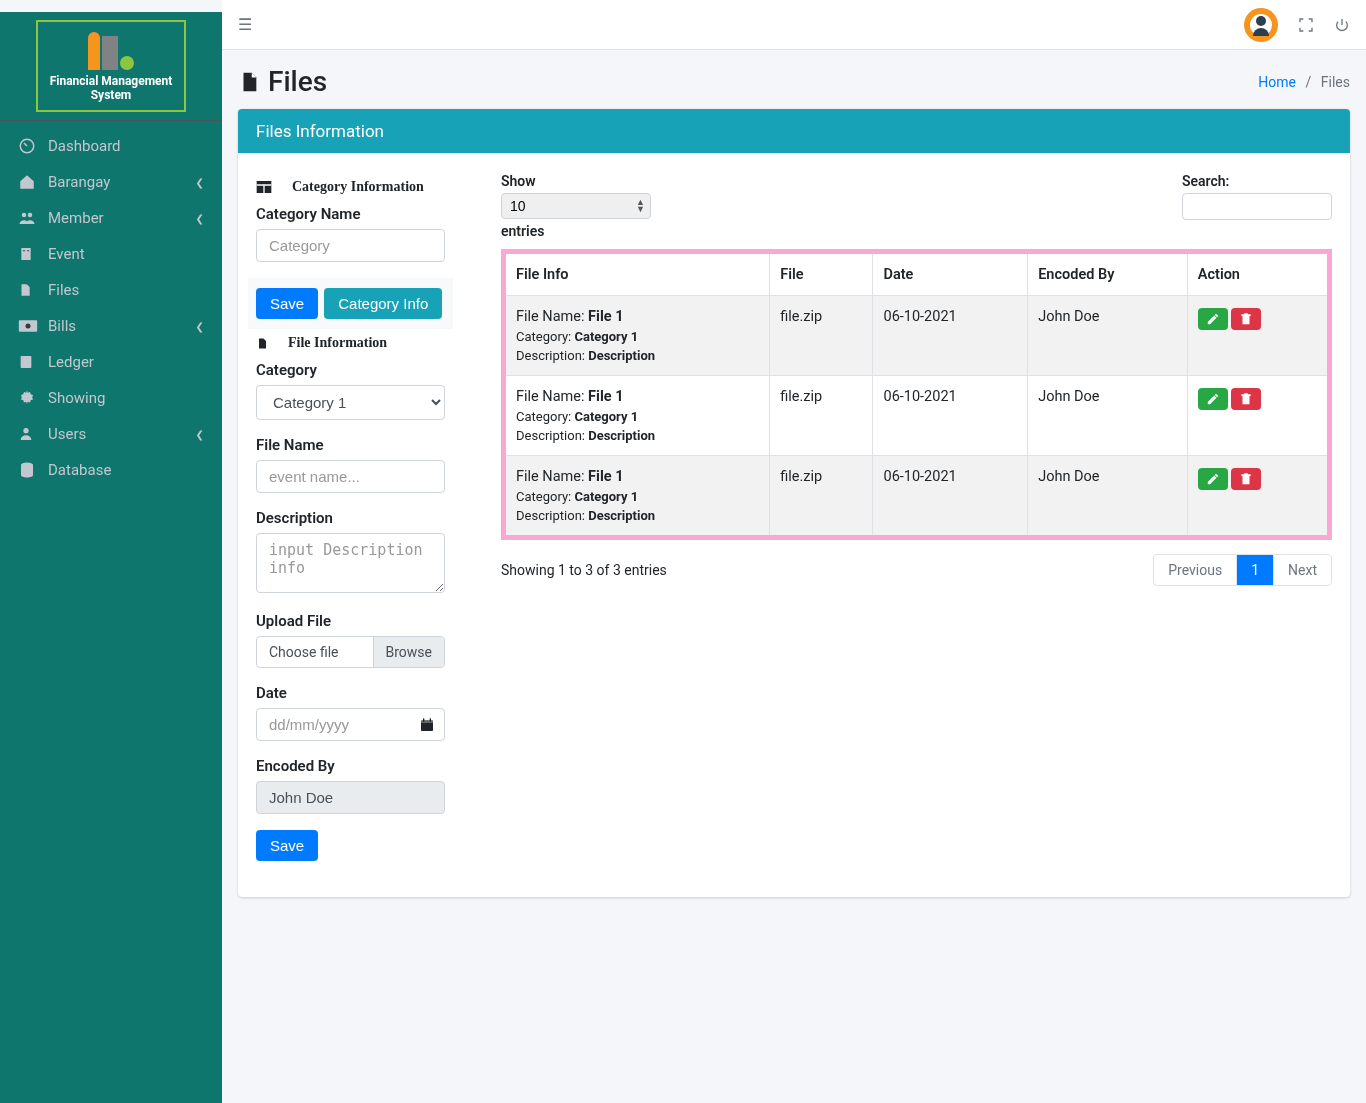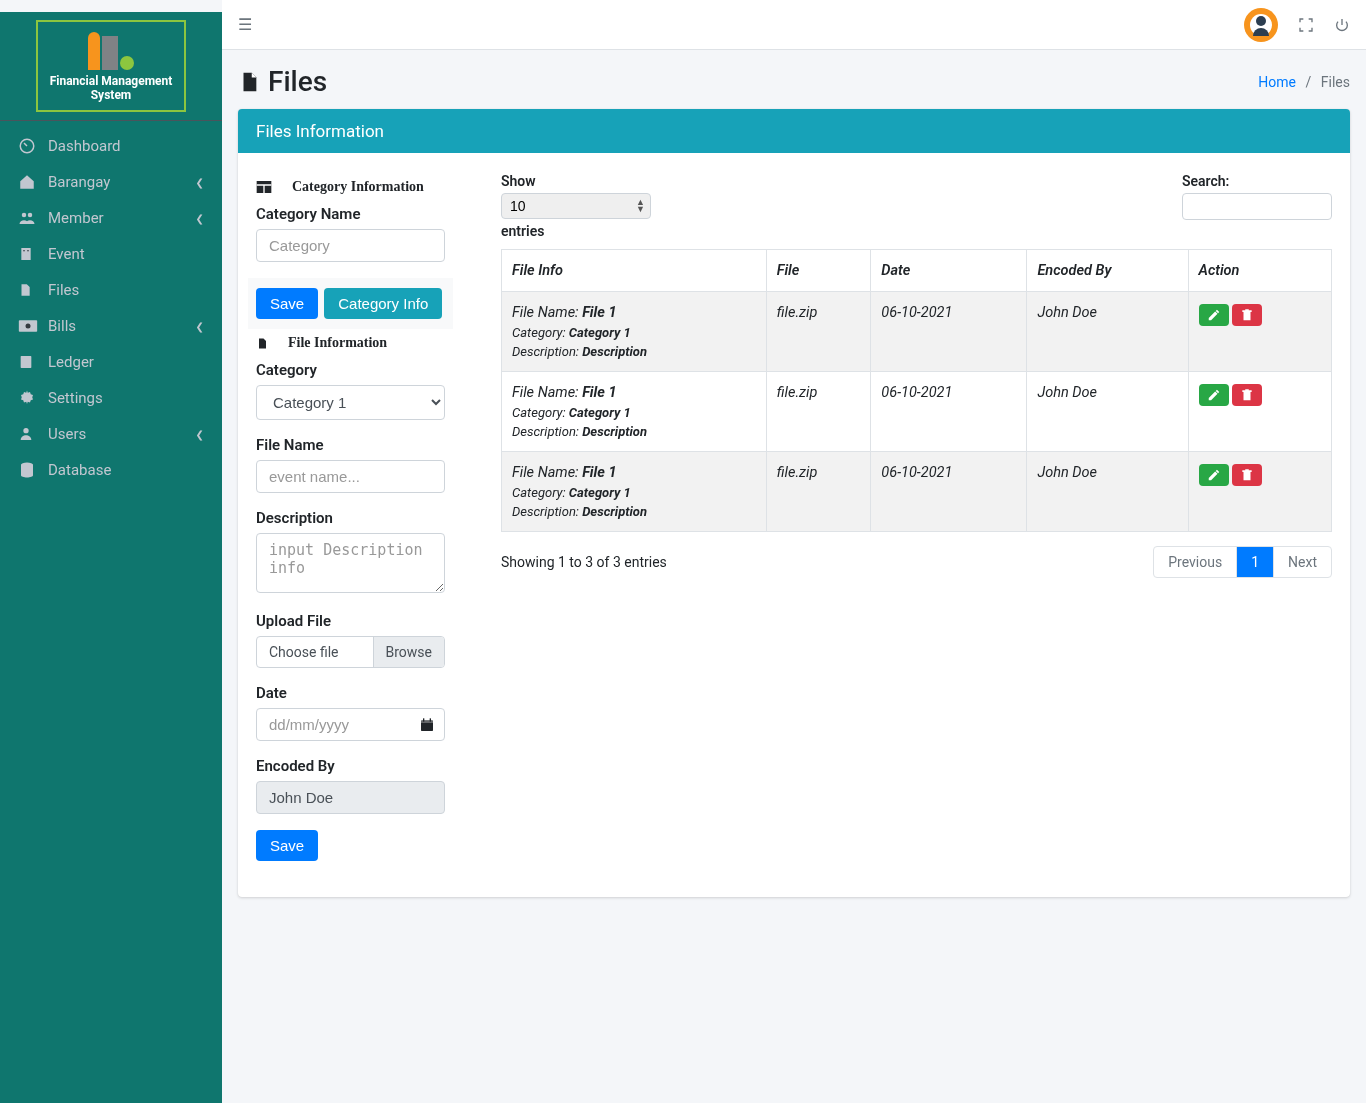--- a/index.html
+++ b/index.html
@@ -70,21 +70,21 @@
     .date-input .cal { position: absolute; right: 10px; top: 50%; transform: translateY(-50%); pointer-events: none; }
     
     .table-controls { display: flex; justify-content: space-between; flex-wrap: wrap; margin-bottom: 10px; }
     .table-controls label { font-weight: 600; }
     .show-entries { display: flex; flex-direction: column; gap: 4px; width: 150px; }
     .length-select { position: relative; }
     .length-select select { width: 100%; padding: 4px 24px 4px 8px; border: 1px solid #ced4da; border-radius: 4px; appearance: none; font-size: 14px; }
     .length-select .arrows { position: absolute; right: 6px; top: 50%; transform: translateY(-50%); font-size: 9px; line-height: 7px; color: #555; pointer-events: none; }
     .search-box input { width: 150px; padding: 5px 10px; border: 1px solid #ced4da; border-radius: 4px; margin-top: 4px; }
     
-    table.data-table { width: 100%; border-collapse: collapse; border: 1px solid #f9a8d4; font-style: italic; }
+    table.data-table { width: 100%; border-collapse: collapse; border: 5px solid #f9a8d4; }
     .data-table th, .data-table td { padding: 12px 10px; border: 1px solid #dee2e6; text-align: left; vertical-align: top; font-size: 14.5px; }
     .data-table th { font-weight: 600; background: #fff; }
     .data-table tbody tr:nth-child(odd) { background: #f2f2f2; }
     .cell-sub { font-size: 13px; margin-top: 4px; }
     
     .table-footer { display: flex; justify-content: space-between; align-items: center; margin-top: 14px; flex-wrap: wrap; gap: 10px; }
     .pagination { display: flex; border: 1px solid #dee2e6; border-radius: 4px; overflow: hidden; }
     .page-item { padding: 7px 14px; cursor: pointer; color: #6c757d; border-left: 1px solid #dee2e6; }
     .page-item:first-child { border-left: none; }
     .page-item.active { background: #007bff; color: #fff; }
@@ -189,21 +189,21 @@
         </a>
       </li>
     <li class="nav-item">
         <a class="nav-link">
           <span class="nav-icon">
             <svg width="18" height="18" viewBox="0 0 24 24" fill="currentColor">
               <circle cx="12" cy="12" r="3" fill="#343a40"></circle>
               <path d="M12 2l1 3 3-1 1 3 3 1-1 3 1 3-3 1-1 3-3-1-1 3-1-3-3 1-1-3-3-1 1-3-1-3 3-1 1-3 3 1z"></path>
             </svg>
           </span>
-          <span class="nav-text">Settings</span>
+          <span class="nav-text">Showing</span>
         </a>
       </li>
     <li class="nav-item">
         <a class="nav-link">
           <span class="nav-icon">
             <svg width="16" height="18" viewBox="0 0 24 24" fill="currentColor">
               <circle cx="12" cy="7" r="4"></circle>
               <path d="M4 21c0-4 4-7 8-7s8 3 8 7"></path>
             </svg>
           </span>

